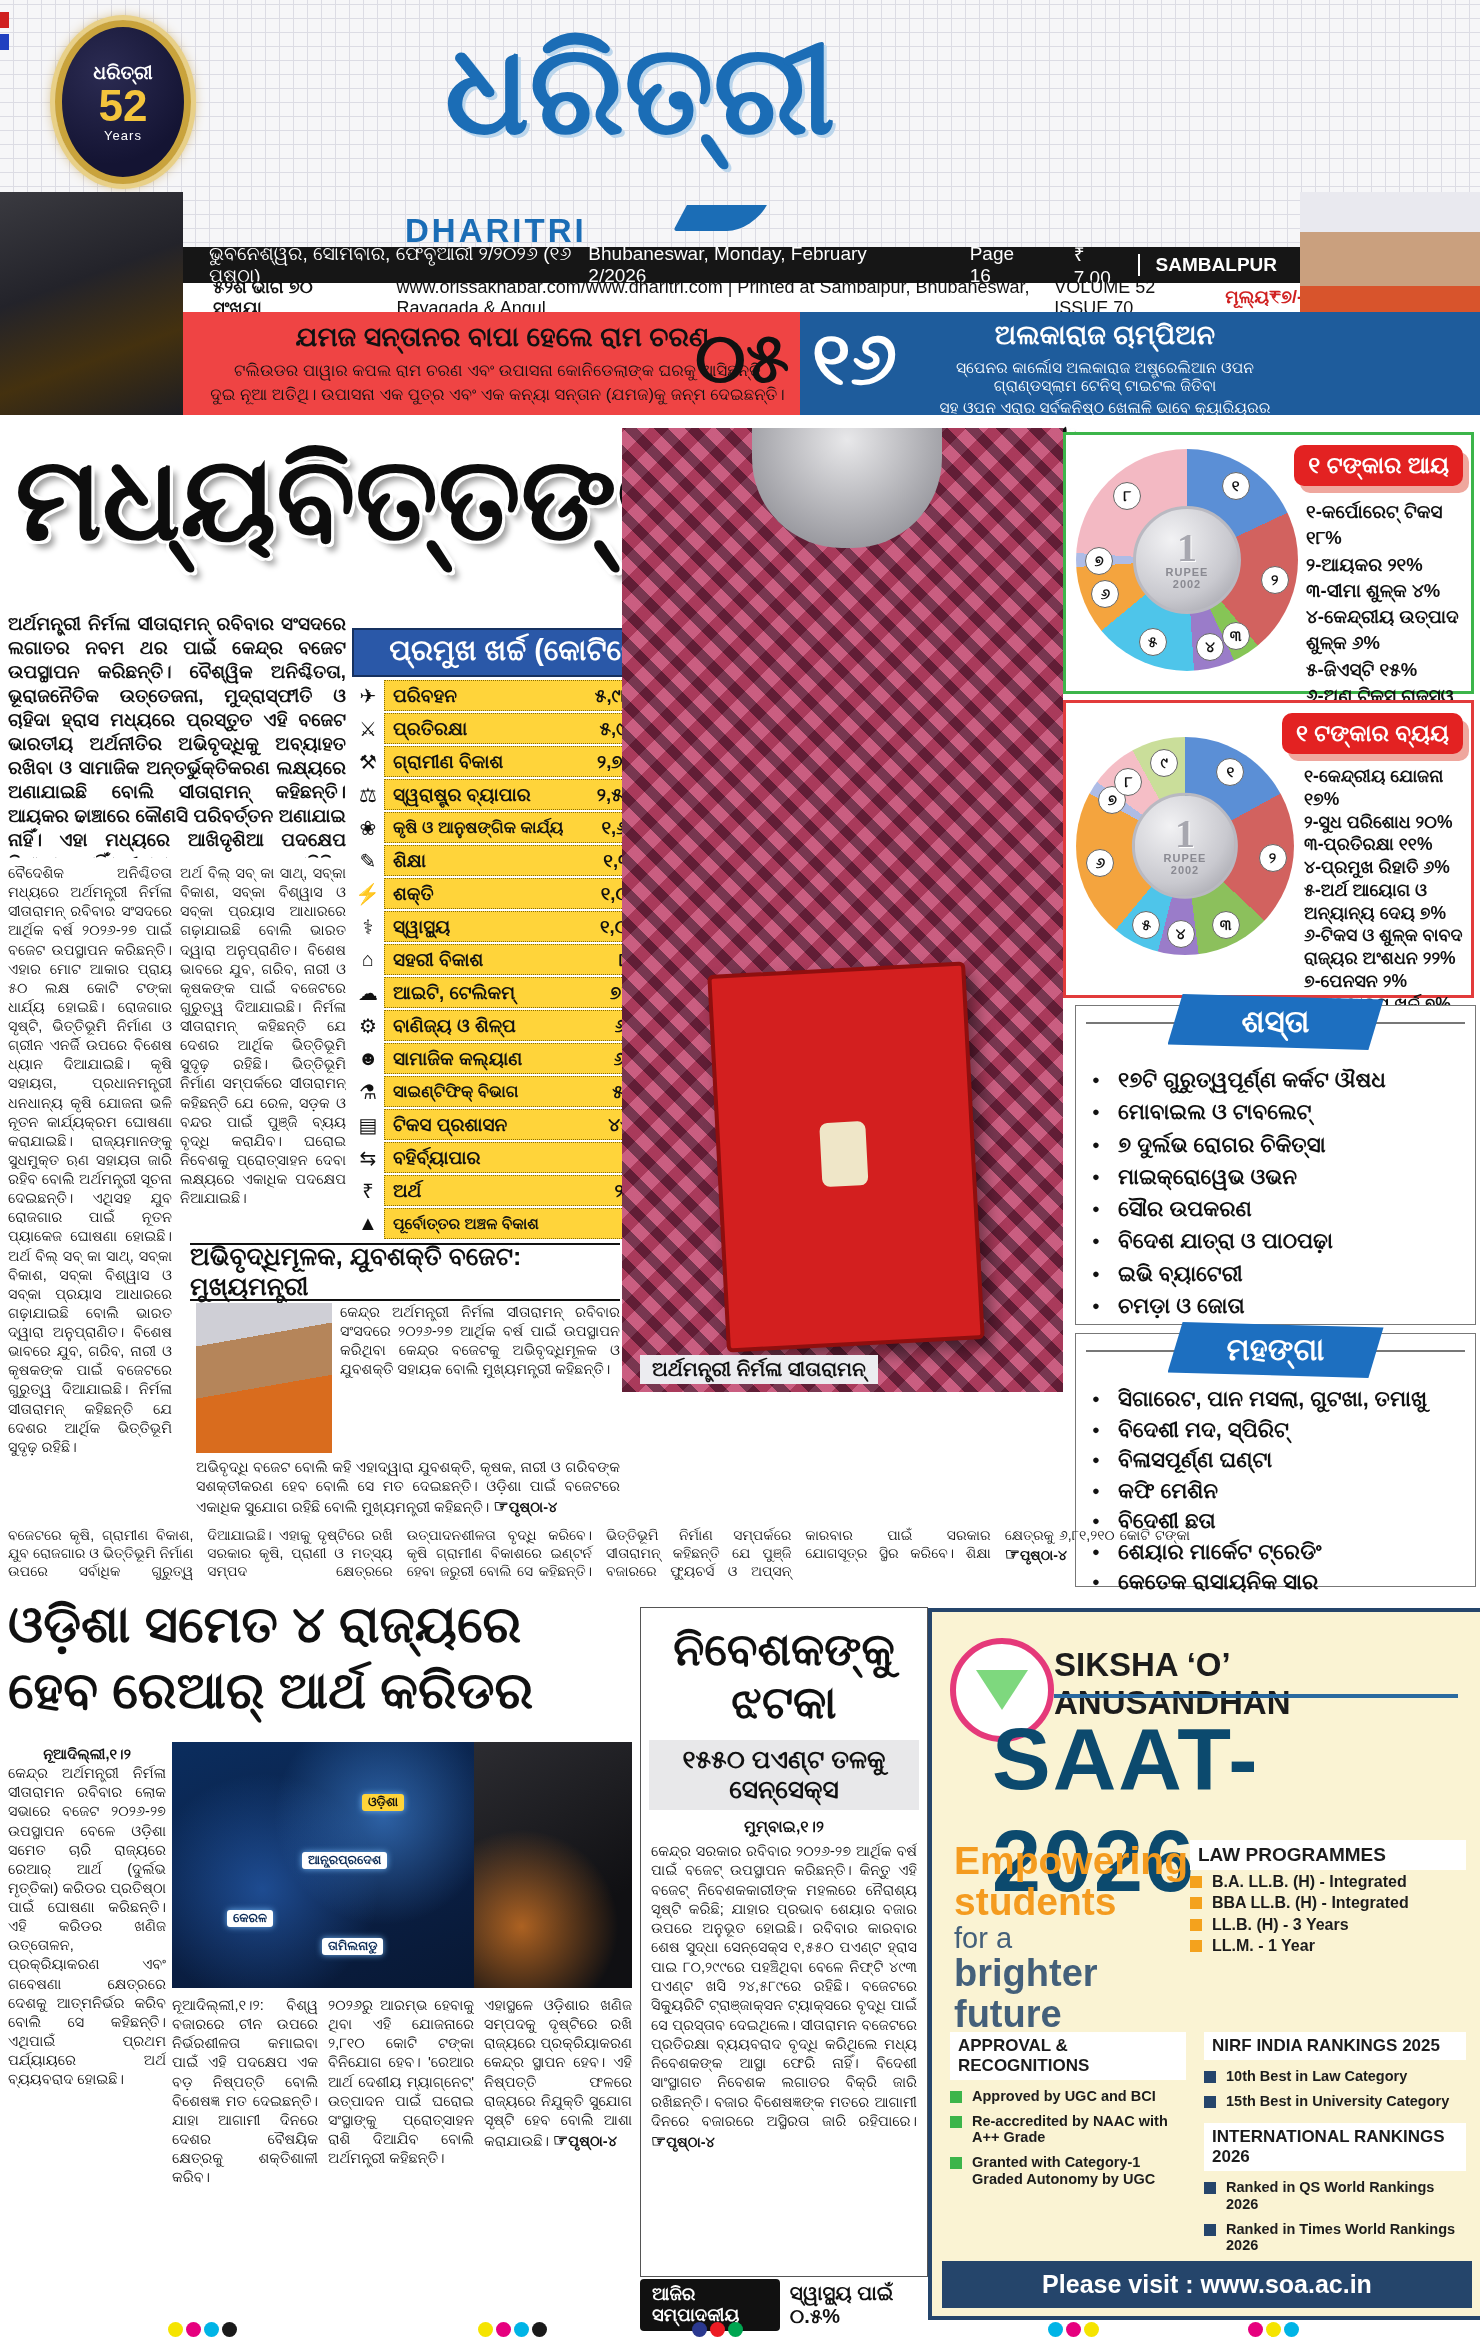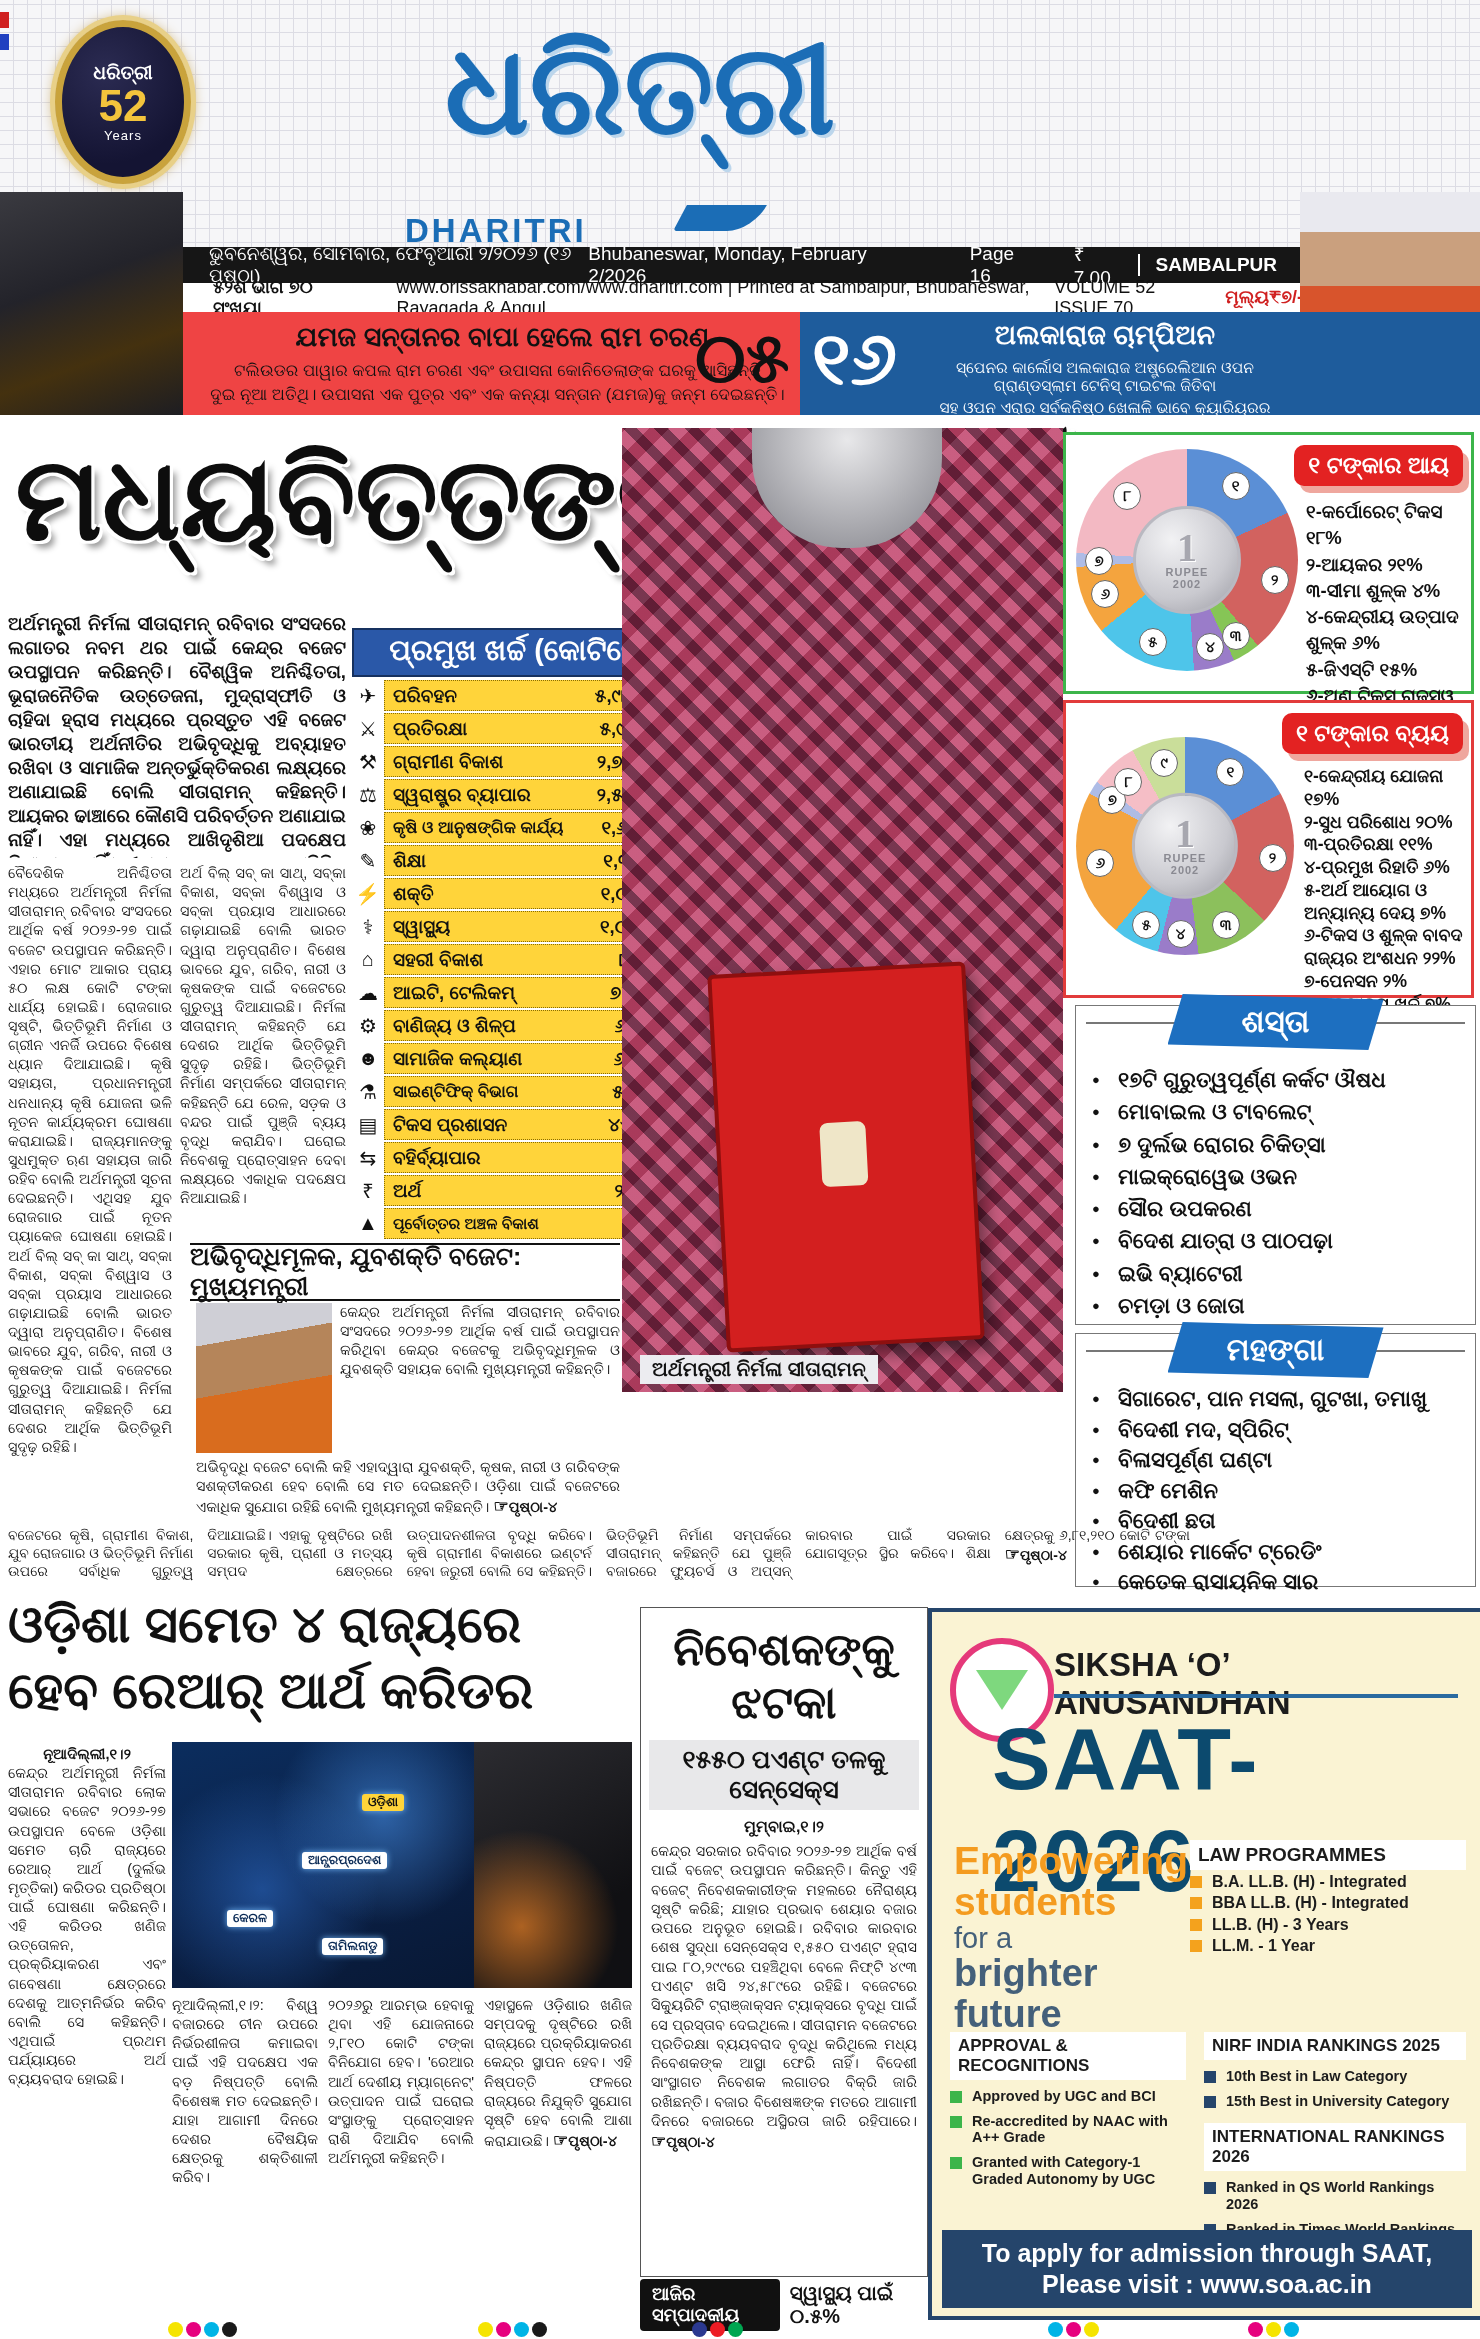--- a/index.html
+++ b/index.html
@@ -516,21 +516,20 @@
   </div>
   <div class="ad-right">
     <div class="ad-sec-h">NIRF INDIA RANKINGS 2025</div>
     <div class="ad-item">10th Best in Law Category</div>
     <div class="ad-item">15th Best in University Category</div>
     <div class="ad-sec-h" style="margin-top:14px;">INTERNATIONAL RANKINGS 2026</div>
     <div class="ad-item">Ranked in QS World Rankings 2026</div>
     <div class="ad-item">Ranked in Times World Rankings 2026</div>
   </div>
   <div class="ad-foot">
-    <div>To apply for admission through SAAT,</div>
     <div>Please visit : www.soa.ac.in</div>
   </div>
 </div>
 
 <div class="abs regrow">
   <span class="dot" style="left:168px;background:#f5e400;"></span>
     <span class="dot" style="left:186px;background:#e6007e;"></span>
     <span class="dot" style="left:204px;background:#00b4e6;"></span>
     <span class="dot" style="left:222px;background:#1a1a1a;"></span>
   <span class="dot" style="left:478px;background:#f5e400;"></span>

